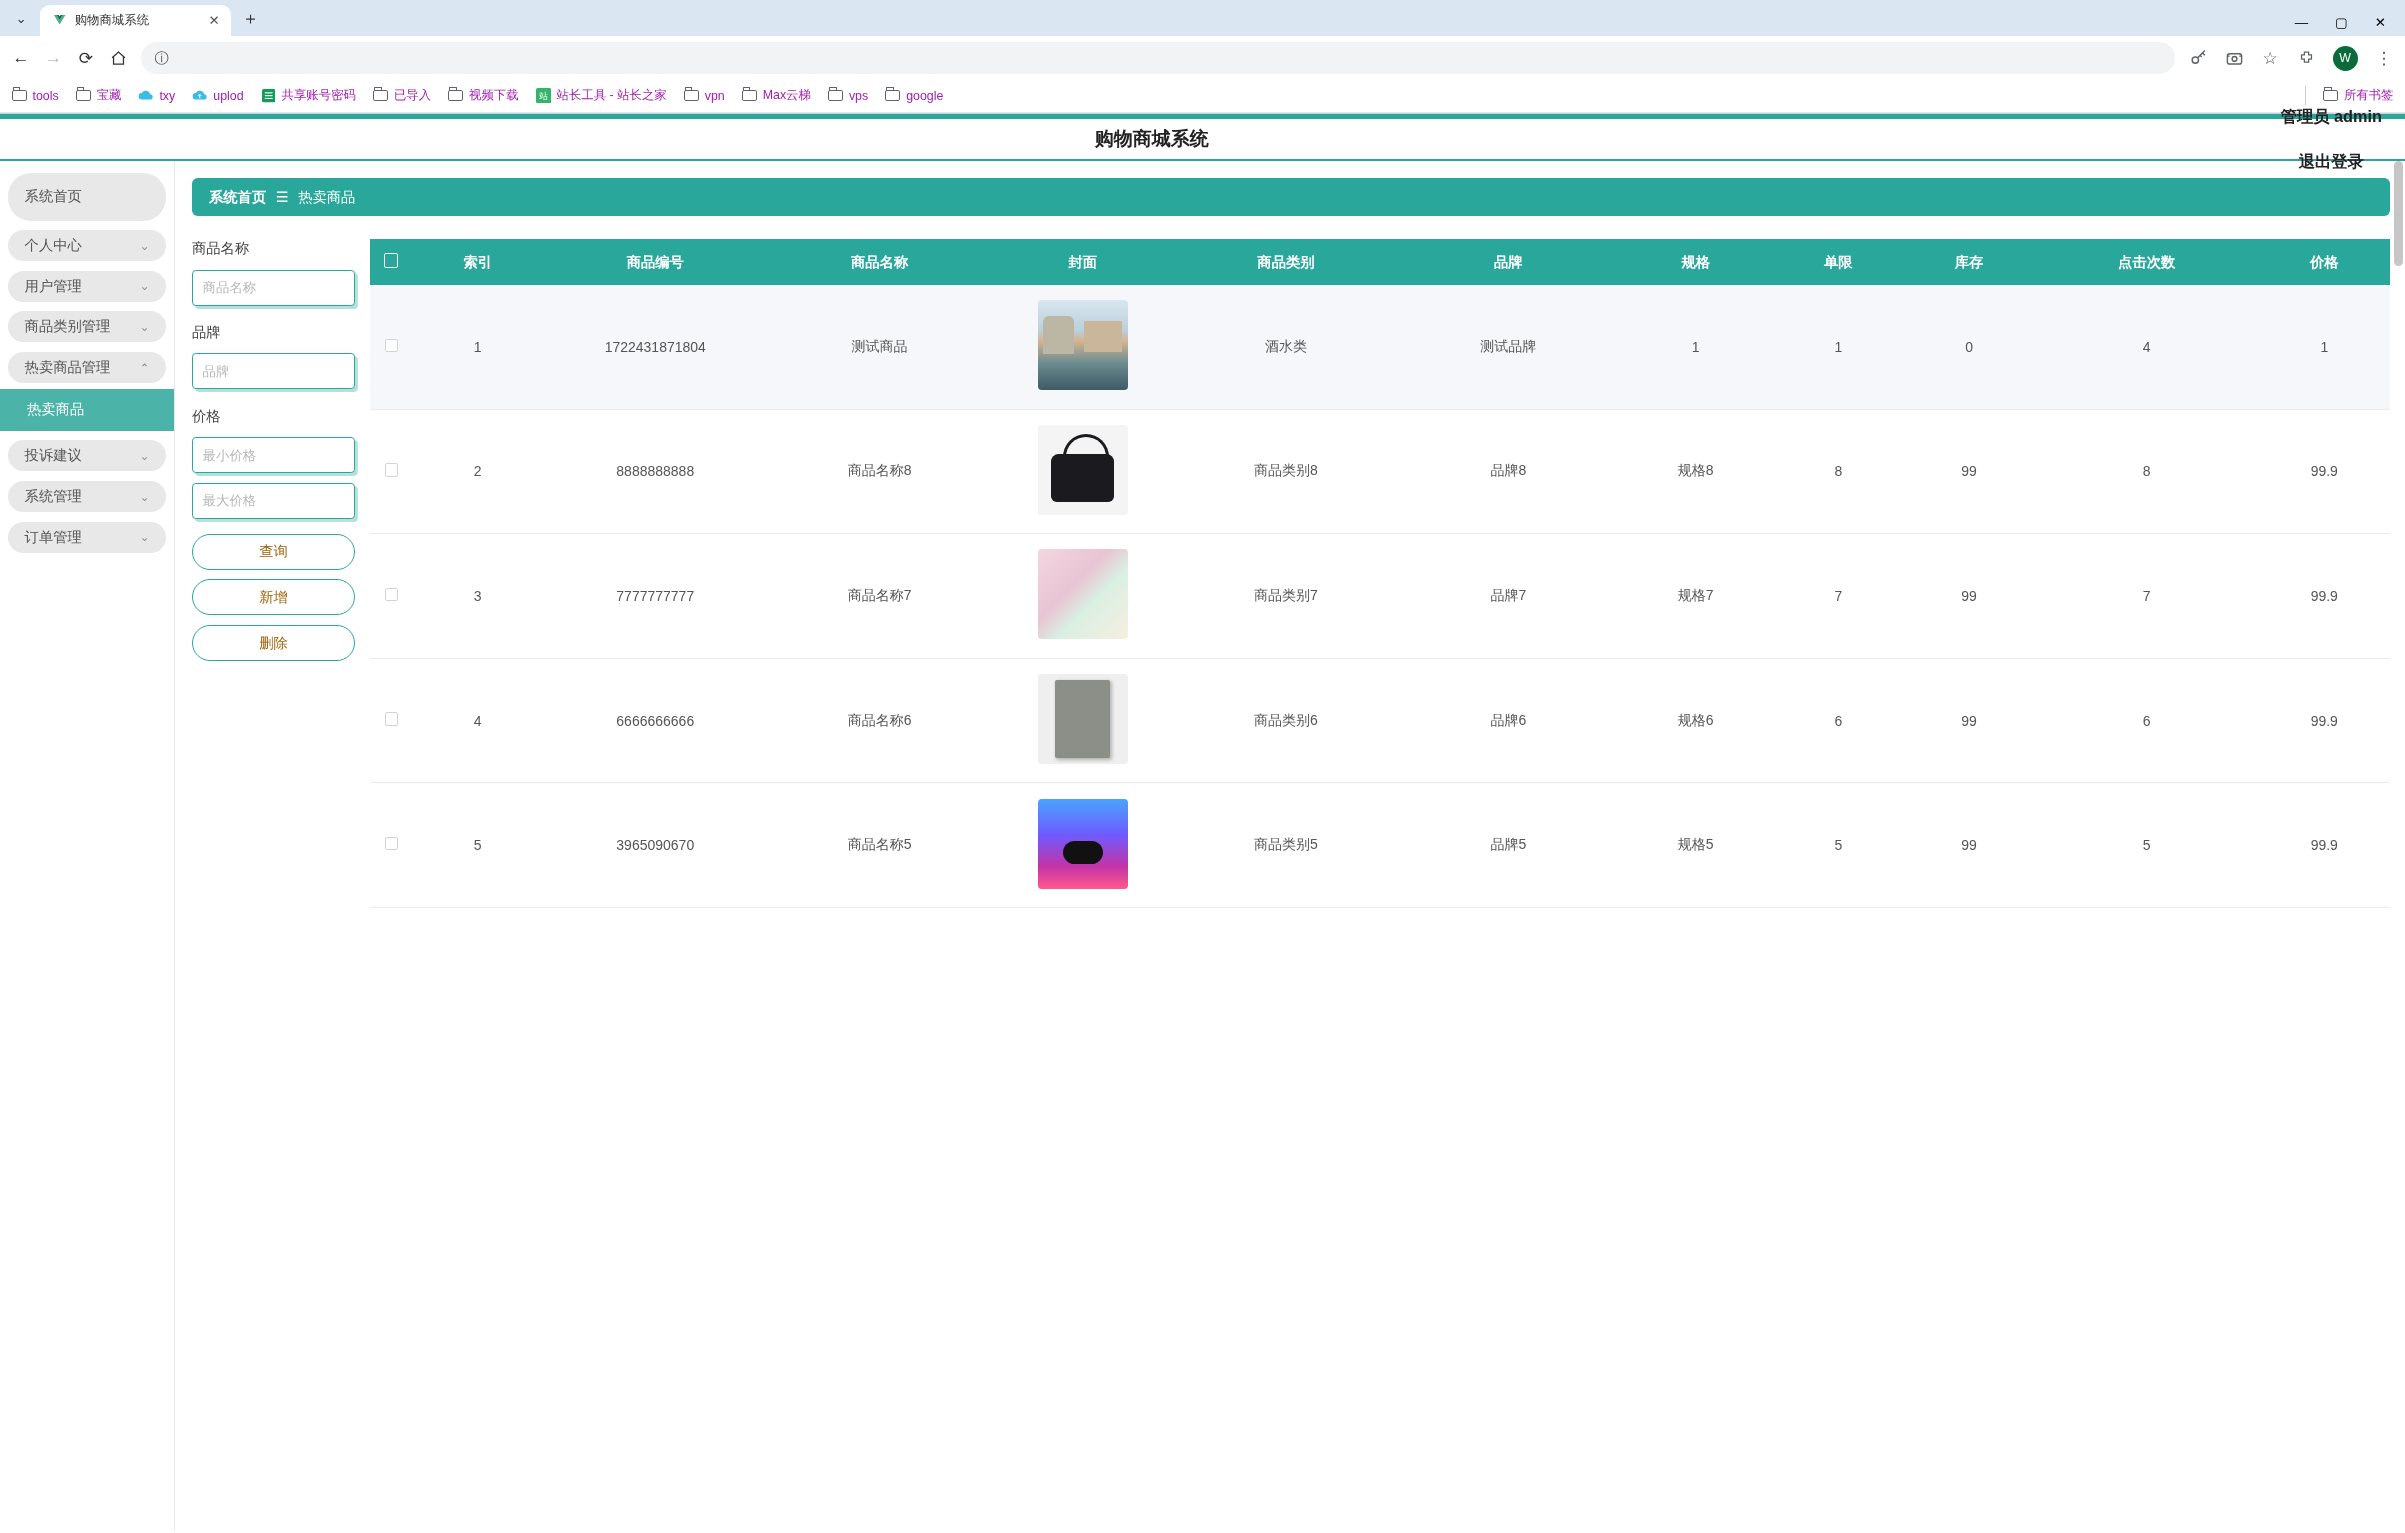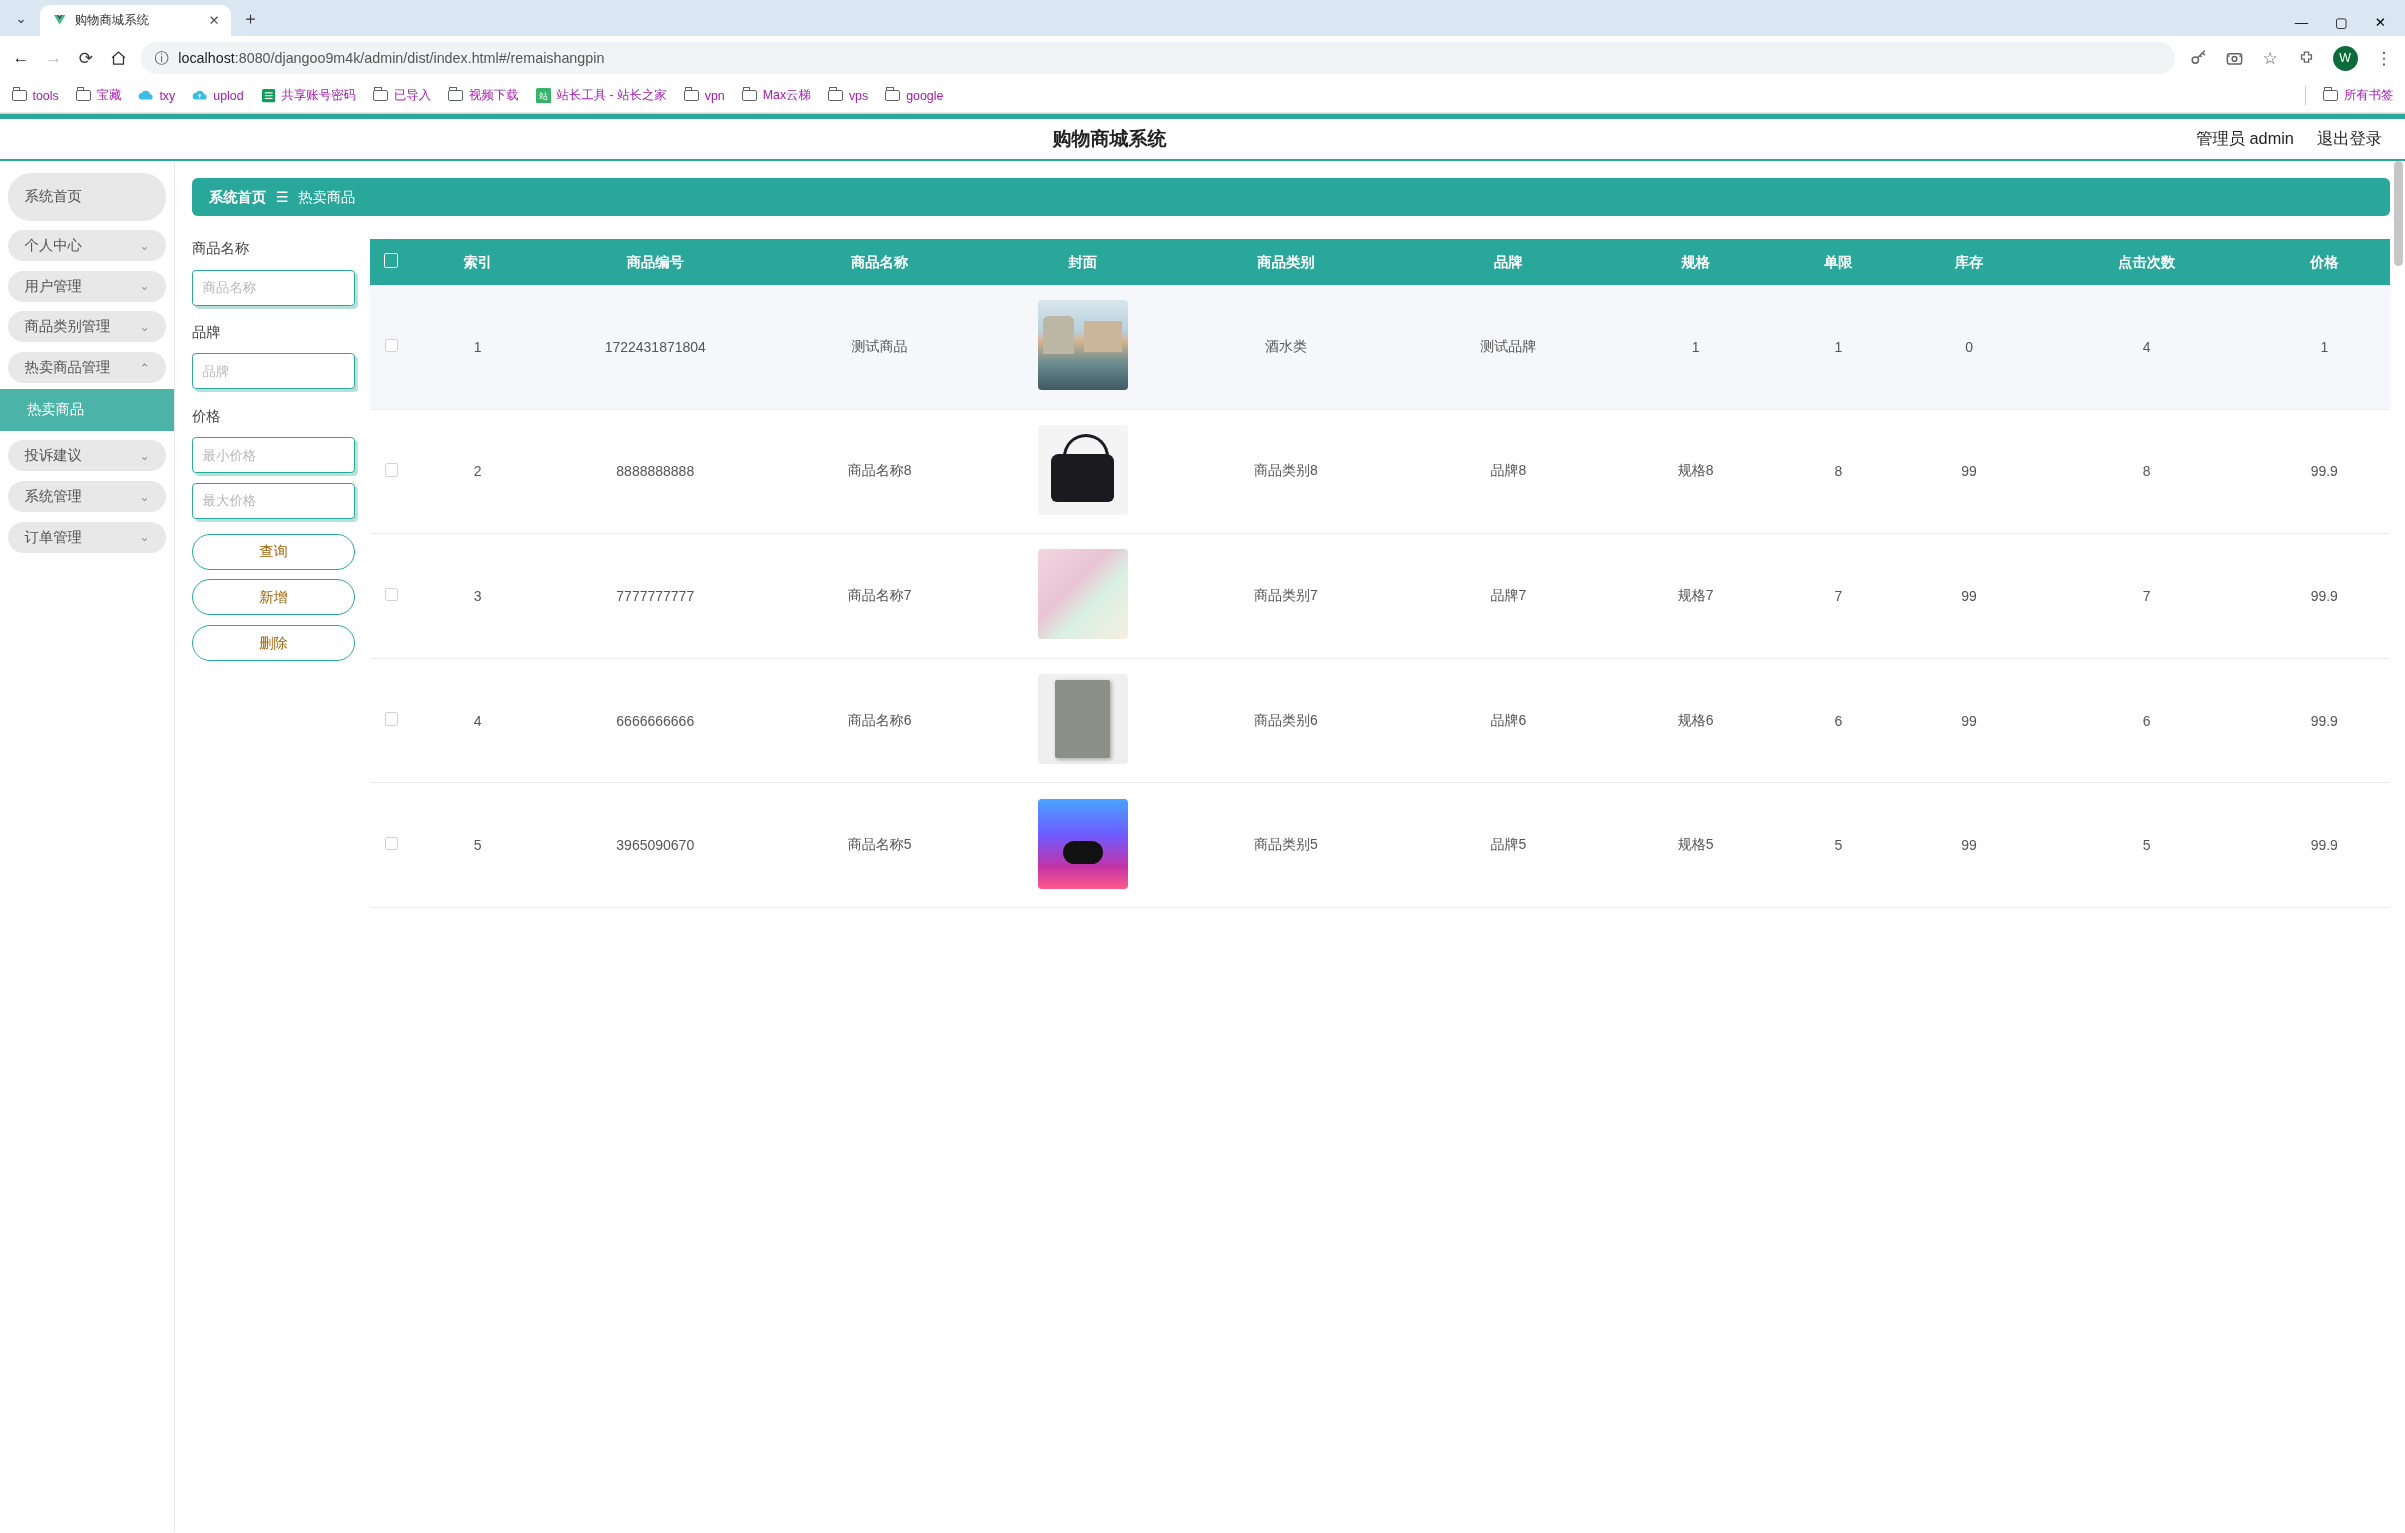--- a/index.html
+++ b/index.html
@@ -33,21 +33,21 @@
   .bookmark .bm-icon { width:15.3px; height:15.3px; display:inline-flex; align-items:center; justify-content:center; }
   .bookmark .folder-ico { display:inline-block; width:15.3px; height:11.5px; border:1.1px solid #5f6368; border-radius:1.9px; position:relative; }
   .bookmark .folder-ico::before { content:""; position:absolute; top:-3.8px; left:0; width:5.7px; height:2.9px; border:1.1px solid #5f6368; border-bottom:none; border-radius:1px 1px 0 0; }
   .bookmark-bar .spacer { flex:1; }
   .bookmark-bar .divider { width:1px; height:19px; background:#ccc; }
 
   
   .app-accent { height:5.7px; background:#2aa79b; }
   .app-header { display:flex; align-items:center; height:42px; padding:0 23px; border-bottom:2.9px solid #2aa79b; }
   .app-header .title { flex:1; text-align:center; font-size:19px; font-weight:700; color:#222; }
-  .app-header .admin-area { display:flex; align-items:center; gap:23px; font-size:16.3px; font-weight:400; color:#222; }
+  .app-header .admin-area { display:flex; align-items:center; gap:23px; font-size:16.3px; font-weight:700; color:#222;flex-direction:column; }
   .app-header .admin-area span { cursor:pointer; }
 
   .app-body { display:flex; height: calc(100vh - 36px - 44px - 32.5px - 5.7px - 45px); overflow:hidden; }
   .sidebar { width:175px; border-right:1px solid #e9e9e9; padding:11.5px 7.6px; display:flex; flex-direction:column; gap:9.6px; overflow-y:auto; }
   .side-item { background:#e8e8e8; border-radius:23px; height:31px; display:flex; align-items:center; padding:0 17px; color:#555; font-size:14.3px; cursor:pointer; position:relative; }
   .side-item.home { height:48px; }
   .side-item .chev { margin-left:auto; font-size:11.5px; color:#8a8a8a; }
   .side-item.expanded { background:#e8e8e8; }
   .side-sub { background:#4bb3a8; color:#fff; height:42px; display:flex; align-items:center; padding:0 27px; font-size:14.3px; cursor:pointer; margin:-3.8px -7.6px 0 -7.6px; }
 
@@ -117,23 +117,20 @@
     <span class="nav-icon disabled">→</span>
     <span class="nav-icon">⟳</span>
     <span class="nav-icon">
       <svg width="17" height="17" viewBox="0 0 24 24" fill="none" stroke="#333" stroke-width="1.8">
           <path d="M3 11 L12 3 L21 11"></path>
           <path d="M5 10 V20 H19 V10"></path>
         </svg>
     </span>
     <div class="url-pill">
       <span>ⓘ</span>
-      <span class="url-text">
-        <span class="url-host">localhost</span><span>:8080/djangoo9m4k/admin/dist/index.html#/remaishangpin</span>
-      </span>
     </div>
     <div class="right-icons">
       <span class="icon">
         <svg width="19" height="19" viewBox="0 0 24 24" fill="none" stroke="#5f6368" stroke-width="1.8">
             <circle cx="8" cy="14" r="4"></circle>
             <path d="M11 11 L20 2 M17 5 l3 3 M14 8 l2 2"></path>
           </svg>
       </span>
       <span class="icon">
         <svg width="19" height="19" viewBox="0 0 24 24" fill="none" stroke="#5f6368" stroke-width="1.8">

